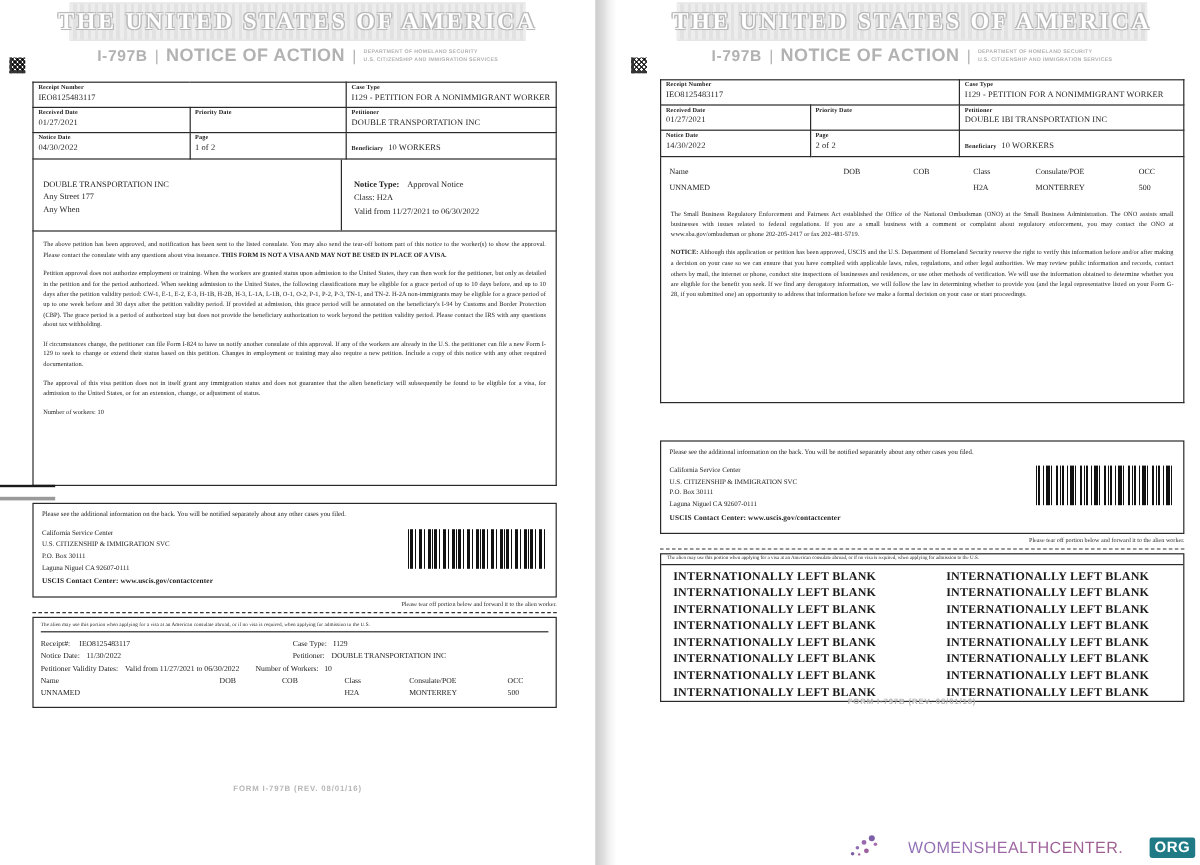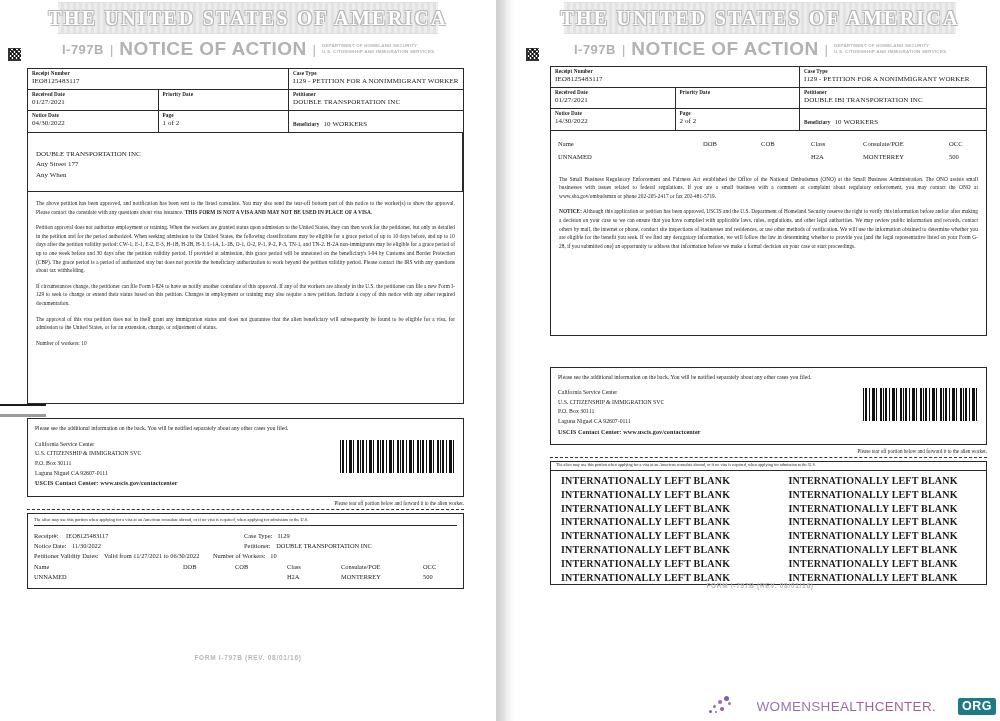--- a/index.html
+++ b/index.html
@@ -41,21 +41,21 @@
       0 0 2px #c9c9c9;
     white-space:nowrap;
   }
   .subhead{
     display:flex;align-items:center;justify-content:center;gap:6px;
     margin-top:4px;color:#b2b2b2;
     font-family:"Liberation Sans", sans-serif;
   }
   .subhead .formno{font-size:13px;font-weight:bold;letter-spacing:.5px;}
   .subhead .pipe{font-size:13px;}
-  .subhead .noa{font-size:19px;font-weight:bold;letter-spacing:.4px;}
+  .subhead .noa{font-size:15px;font-weight:bold;letter-spacing:.4px;}
   .subhead .dept{font-size:4.4px;line-height:1.45;text-align:left;letter-spacing:.25px;font-weight:bold;}
 
   
   .dmx{
     width:13px;height:13px;
     background:
       linear-gradient(90deg,#333 0 2px,transparent 2px 100%),
       linear-gradient(0deg,#333 0 2px,transparent 2px 100%),
       repeating-linear-gradient(45deg,#3a3a3a 0 1.5px,#fff 1.5px 3px),
       repeating-linear-gradient(-45deg,#4a4a4a 0 1.5px,#fff 1.5px 3px);
@@ -204,20 +204,28 @@
         </td>
       </tr>
     </tbody>
       </table>
 
     <div class="bigbox">
       <div class="left">
         <div class="addr">DOUBLE TRANSPORTATION  INC</div>
         <div class="addr">Any Street 177</div>
         <div class="addr">Any When</div>
+      </div>
+      <div class="right">
+        <div class="ntype">
+          <b>Notice Type:</b>
+          <span style="margin-left:5px">Approval Notice</span>
+        </div>
+        <div class="ntype">Class: H2A</div>
+        <div class="ntype">Valid from 11/27/2021 to 06/30/2022</div>
       </div>
     </div>
 
     <div class="body-box" style="min-height:195px;">
       <p class="p">
         <span>The above petition has been approved, and notification has been sent to the listed consulate. You may also send the tear-off bottom part of this notice to the worker(s) to show the approval. Please contact the consulate with any questions about visa issuance. </span><b>THIS FORM IS NOT A VISA AND MAY NOT BE USED IN PLACE OF A VISA.</b>
       </p>
       <p class="p">Petition approval does not authorize employment or training. When the workers are granted status upon admission to the United States, they can then work for the petitioner, but only as detailed in the petition and for the period authorized. When seeking admission to the United States, the following classifications may be eligible for a grace period of up to 10 days before, and up to 10 days after the petition validity period: CW-1, E-1, E-2, E-3, H-1B, H-2B, H-3, L-1A, L-1B, O-1, O-2, P-1, P-2, P-3, TN-1, and TN-2. H-2A non-immigrants may be eligible for a grace period of up to one week before and 30 days after the petition validity period. If provided at admission, this grace period will be annotated on the beneficiary's I-94 by Customs and Border Protection (CBP). The grace period is a period of authorized stay but does not provide the beneficiary authorization to work beyond the petition validity period. Please contact the IRS with any questions about tax withholding.</p>
       <p class="p">If circumstances change, the petitioner can file Form I-824 to have us notify another consulate of this approval. If any of the workers are already in the U.S. the petitioner can file a new Form I-129 to seek to change or extend their status based on this petition. Changes in employment or training may also require a new petition. Include a copy of this notice with any other required documentation.</p>
       <p class="p">The approval of this visa petition does not in itself grant any immigration status and does not guarantee that the alien beneficiary will subsequently be found to be eligible for a visa, for admission to the United States, or for an extension, change, or adjustment of status.</p>

